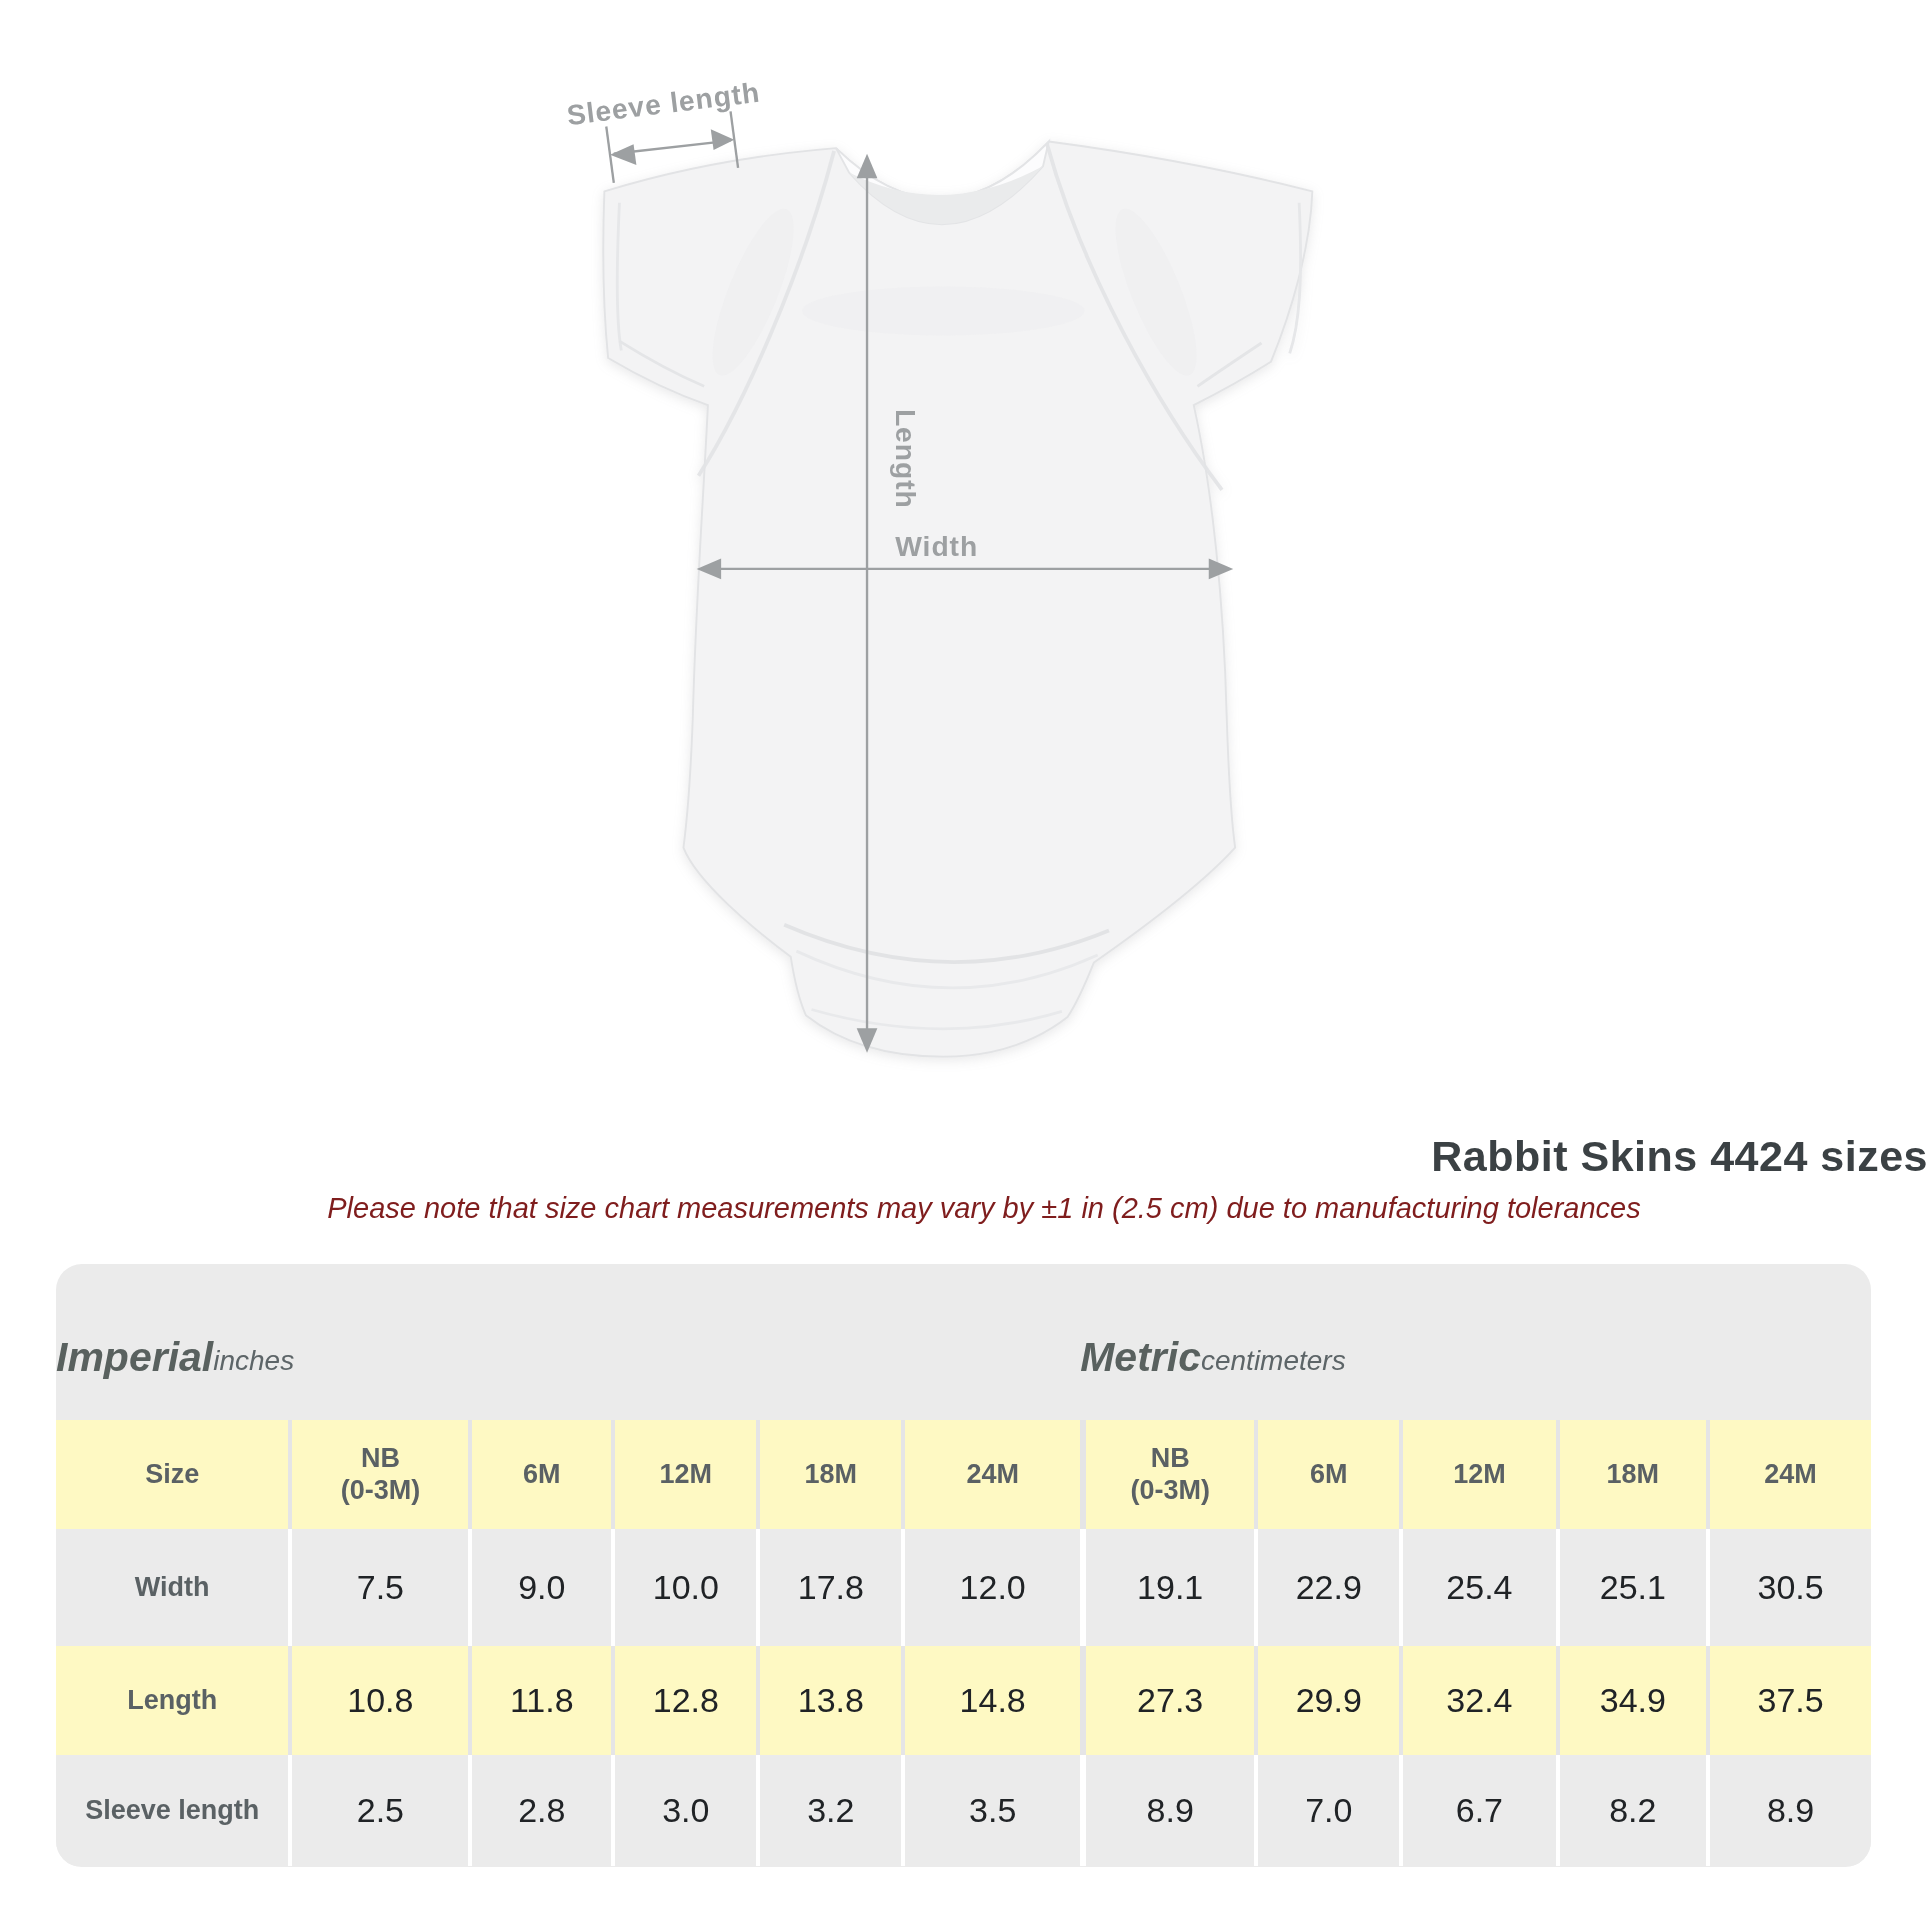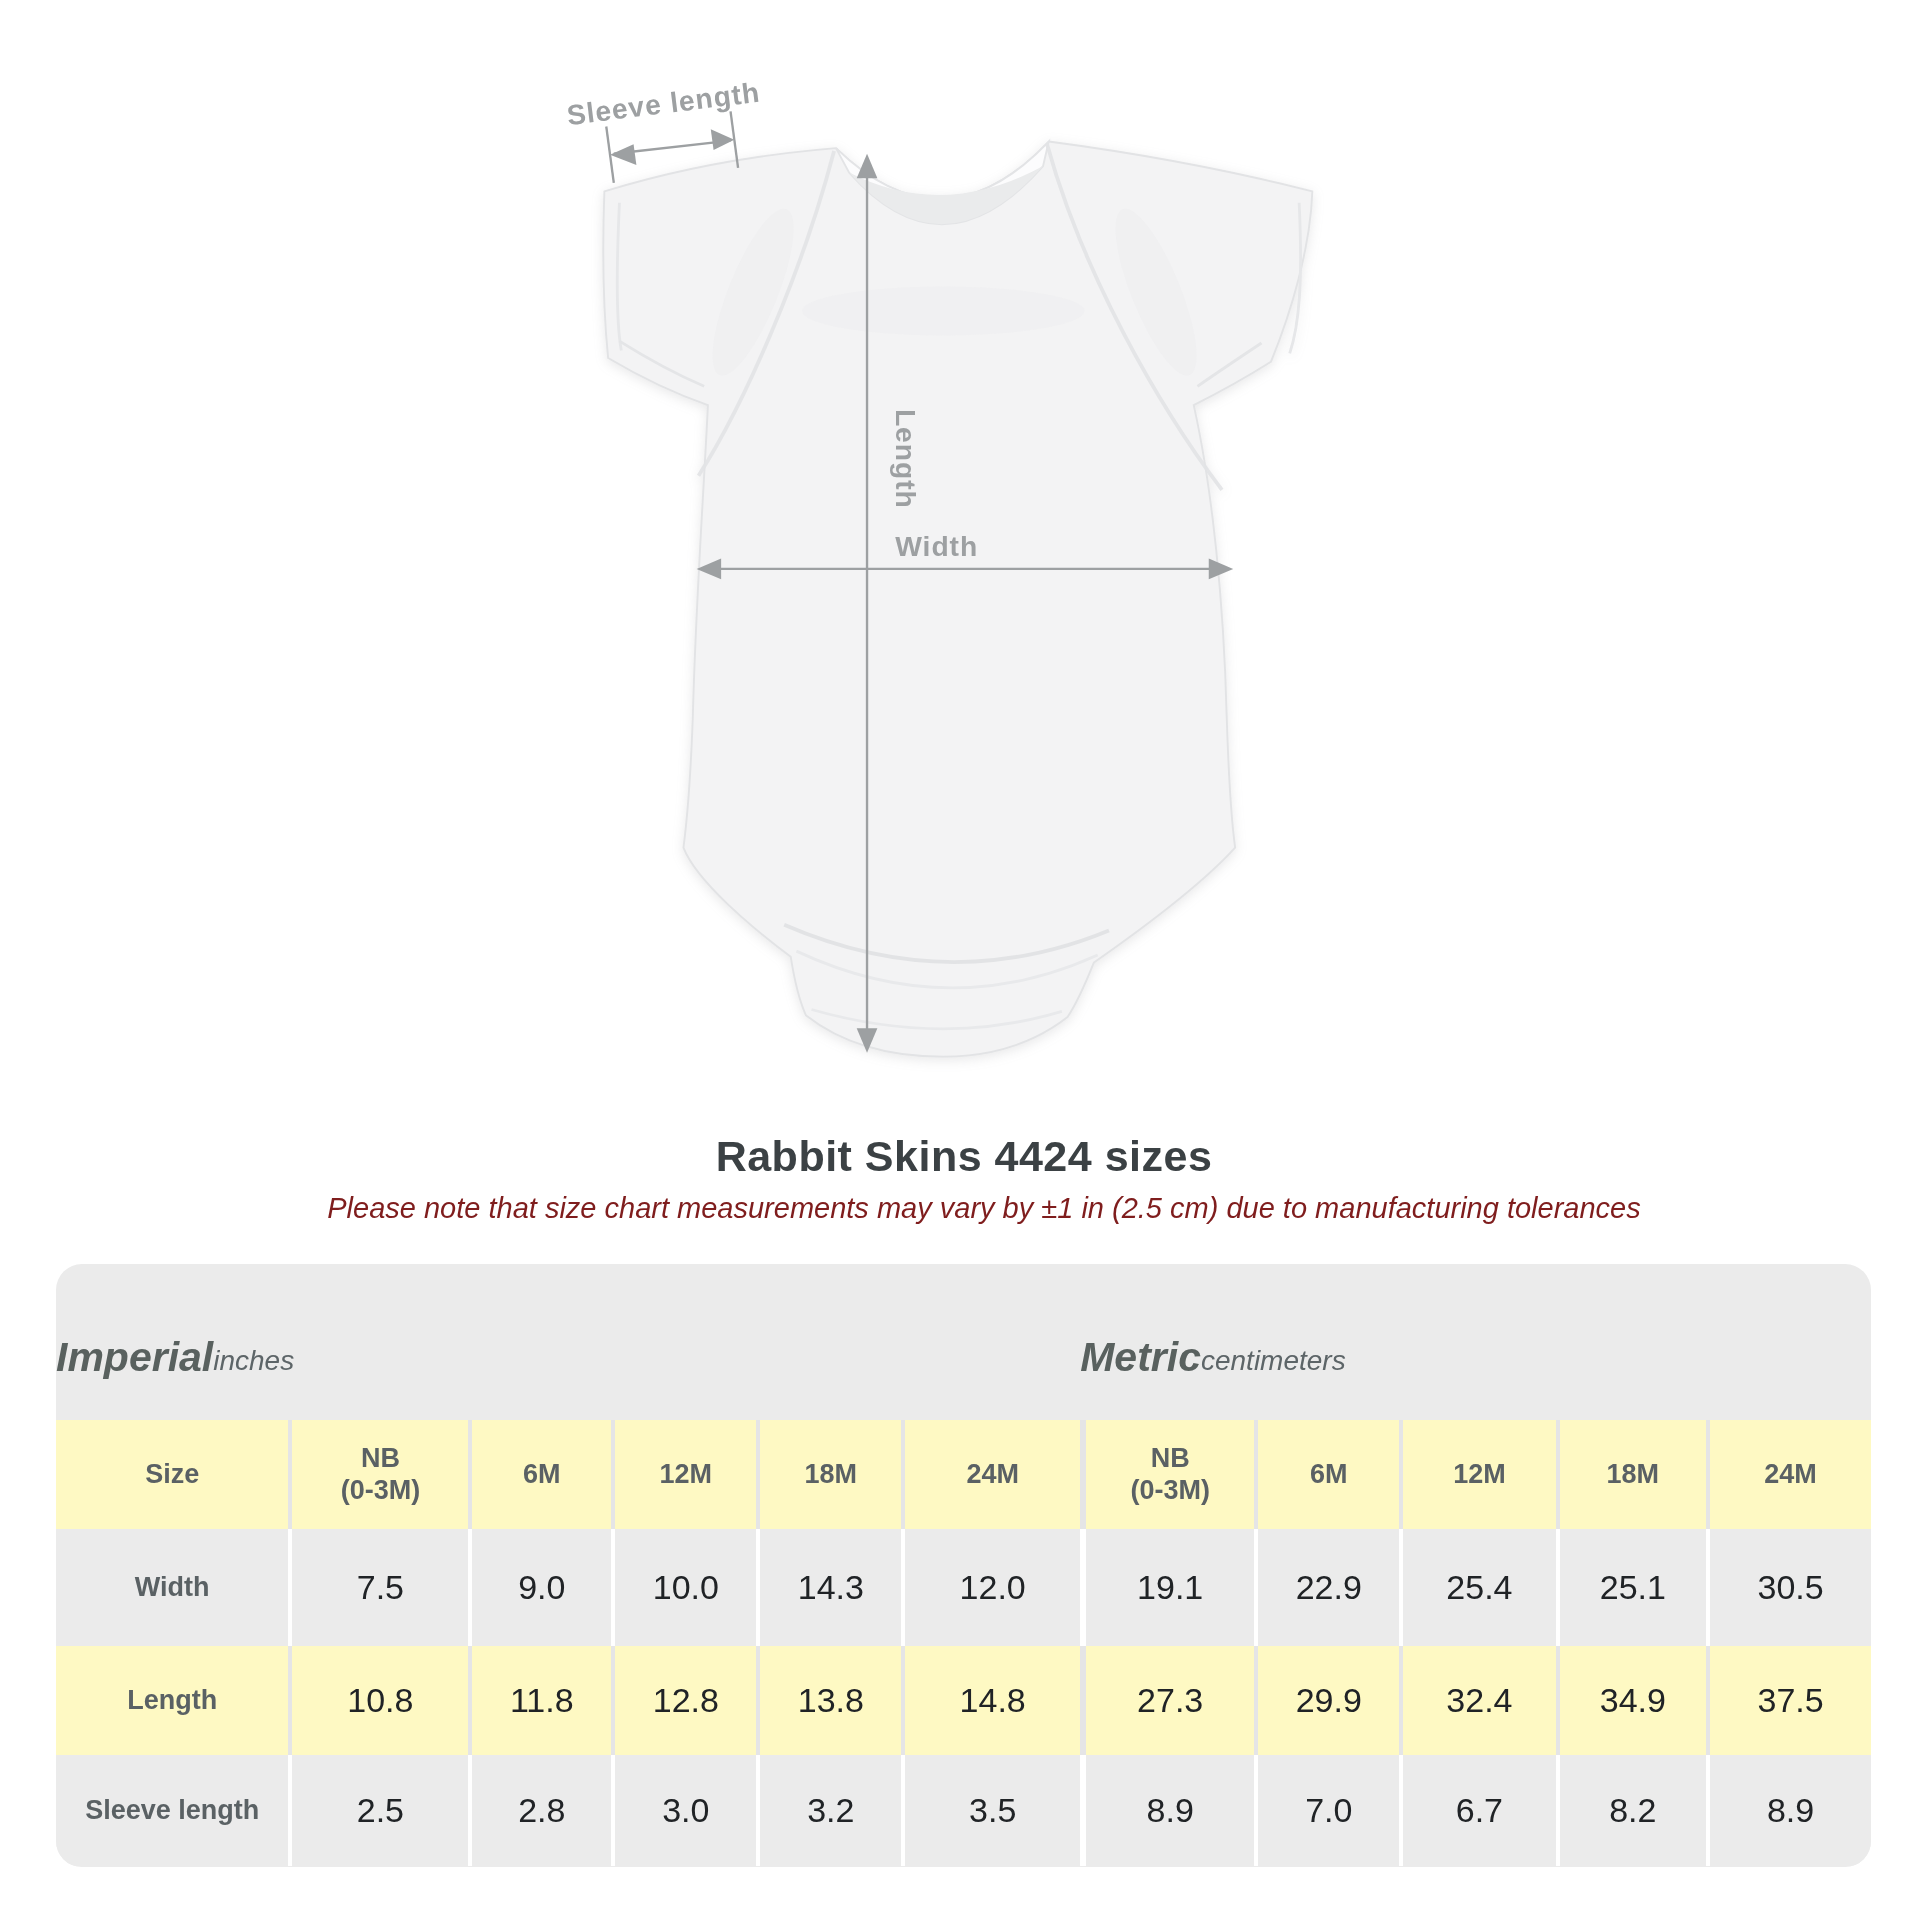--- a/index.html
+++ b/index.html
@@ -5,21 +5,21 @@
   html,body{margin:0;padding:0;background:#fff;}
   .stage{position:relative;width:1928px;height:1928px;background:#ffffff;
          font-family:"Liberation Sans",sans-serif;overflow:hidden;}
   .stage svg text{font-family:"Liberation Sans",sans-serif;}
 
   
   .diagram-svg{position:absolute;left:0;top:0;}
   .garment{filter:drop-shadow(0 3px 6px rgba(110,112,118,.16));}
 
   
-  .chart-title{position:absolute;left:0;top:1132px;width:1928px;text-align:center;
+  .chart-title{position:absolute;left:0;top:1132px;width:1928px;text-align:right;
                font-size:43px;font-weight:bold;color:#3b4144;letter-spacing:0.5px;}
   .chart-note{position:absolute;left:0;top:1192px;width:1928px;text-align:center;
               font-size:29px;font-style:italic;color:#7f1d1d;padding-left:20px;}
 
   
   .table-card{position:absolute;left:56px;top:1264px;width:1815px;height:603px;
               background:#ebebeb;border-radius:26px;overflow:hidden;}
   .unit-header{display:flex;height:156px;}
   .unit-group{display:flex;flex-direction:row;align-items:center;justify-content:flex-start;
               padding-top:30px;}
@@ -159,21 +159,21 @@
         <th>6M</th>
         <th>12M</th>
         <th>18M</th>
         <th>24M</th>
       </tr>
       <tr class="row-gray data-row r-width">
         <td class="row-label">Width</td>
         <td>7.5</td>
         <td>9.0</td>
         <td>10.0</td>
-        <td>14.3</td>
+        <td>17.8</td>
         <td>12.0</td>
         <td>19.1</td>
         <td>22.9</td>
         <td>25.4</td>
         <td>25.1</td>
         <td>30.5</td>
       </tr>
       <tr class="row-white data-row r-length">
         <td class="row-label">Length</td>
         <td>10.8</td>

